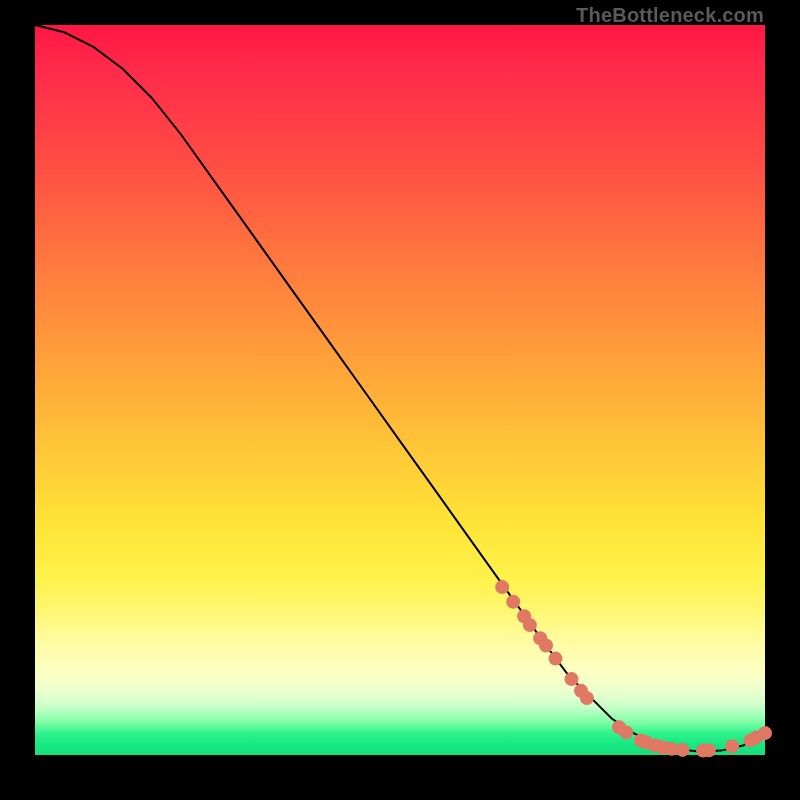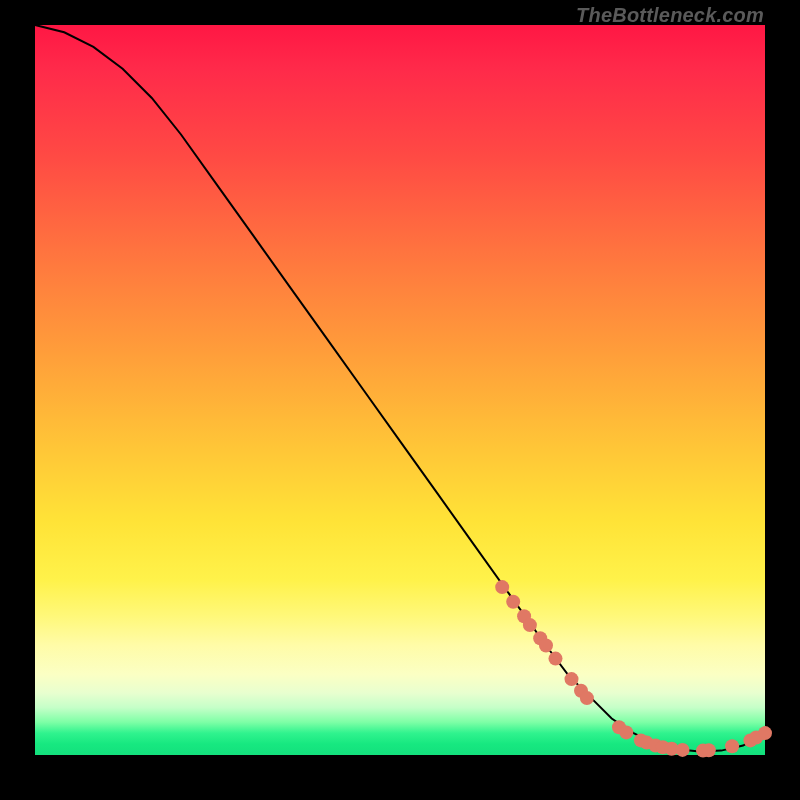--- a/index.html
+++ b/index.html
@@ -40,21 +40,20 @@
     );
   }
   .attribution {
     position: absolute;
     top: 4px;
     right: 36px;
     color: #5a5a5a;
     font-size: 20px;
     font-weight: 600;
     letter-spacing: 0.2px;
-    font-style: italic;
   }
   svg.overlay {
     position: absolute;
     left: 35px;
     top: 25px;
     width: 730px;
     height: 730px;
     overflow: visible;
   }
 </style>

